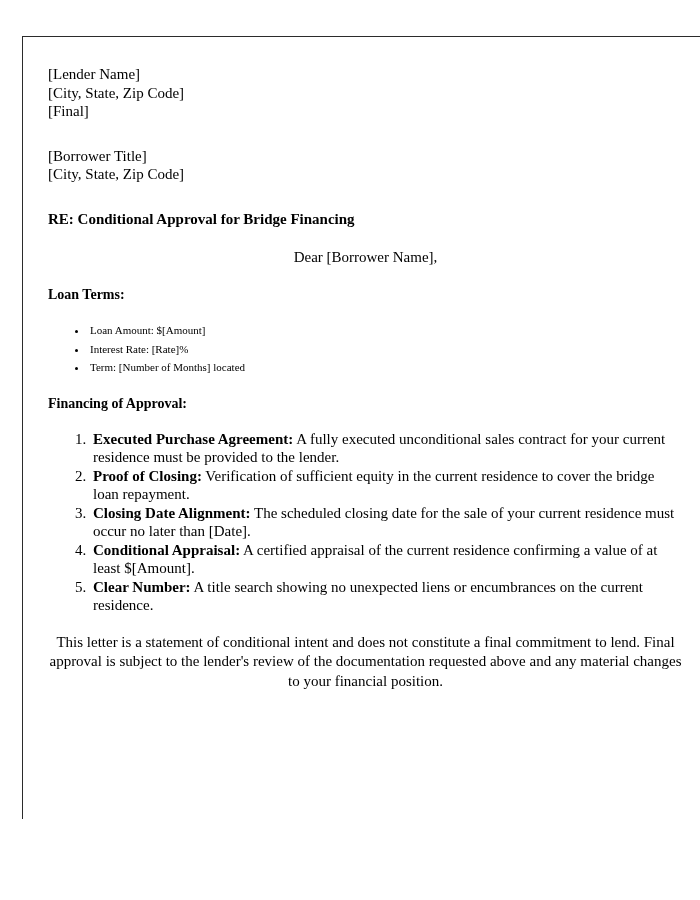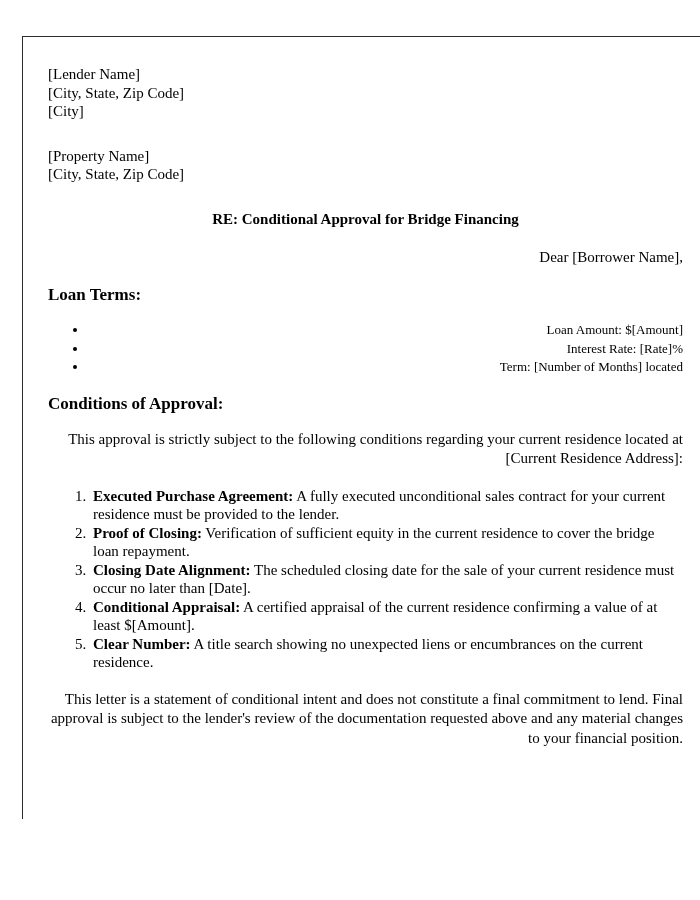--- a/index.html
+++ b/index.html
@@ -38,45 +38,43 @@
     margin: 0 0 26px 0;
   }
   .addr-line {
     white-space: pre;
   }
   .subject {
     font-size: 15px;
     font-weight: bold;
     line-height: 19px;
     margin: 0 0 19px 0;
-    text-align: center;
   }
   p.para {
     font-size: 15px;
     line-height: 19.5px;
     margin: 0 0 18px 0;
-    text-align: right;
+    text-align: center;
   }
   .sect-head {
-    font-size: 17px;
+    font-size: 14px;
     font-weight: bold;
     line-height: 19px;
     margin: 0 0 17px 0;
   }
   ul.terms-list {
     margin: 0 0 17px 0;
     padding-left: 40px;
     list-style-type: disc;
   }
   ul.terms-list li {
-    font-size: 13px;
+    font-size: 11px;
     line-height: 18.5px;
     margin: 0;
     padding-left: 2px;
-    text-align: right;
   }
   ol.conditions-list {
     margin: 0 0 18px 0;
     padding-left: 42px;
     list-style-type: decimal;
   }
   ol.conditions-list li {
     font-size: 15px;
     line-height: 18.5px;
     margin: 0;
@@ -88,44 +86,43 @@
 </style>
 </head>
 <body>
 
 <div class="page-frame">
   <div class="page-body">
 
     <div class="addr-block">
       <div class="addr-line">[Lender Name]</div>
       <div class="addr-line">[City, State, Zip Code]</div>
-      <div class="addr-line">[City]</div>
+      <div class="addr-line">[Final]</div>
     </div>
 
     <div class="addr-block">
-      <div class="addr-line">[Property Name]</div>
+      <div class="addr-line">[Borrower Title]</div>
       <div class="addr-line">[City, State, Zip Code]</div>
     </div>
 
     <div class="subject">RE: Conditional Approval for Bridge Financing</div>
 
     <p class="para">Dear [Borrower Name],</p>
 
 
     <div class="sect-head">Loan Terms:</div>
 
     <ul class="terms-list">
       <li>Loan Amount: $[Amount]</li>
       <li>Interest Rate: [Rate]%</li>
       <li>Term: [Number of Months] located</li>
     </ul>
 
-    <div class="sect-head">Conditions of Approval:</div>
+    <div class="sect-head">Financing of Approval:</div>
 
-    <p class="para">This approval is strictly subject to the following conditions regarding your current residence located at [Current Residence Address]:</p>
 
     <ol class="conditions-list">
       <li>
         <span class="cond-title">Executed Purchase Agreement:</span><span> A fully executed unconditional sales contract for your current residence must be provided to the lender.</span>
       </li>
       <li>
         <span class="cond-title">Proof of Closing:</span><span> Verification of sufficient equity in the current residence to cover the bridge loan repayment.</span>
       </li>
       <li>
         <span class="cond-title">Closing Date Alignment:</span><span> The scheduled closing date for the sale of your current residence must occur no later than [Date].</span>

